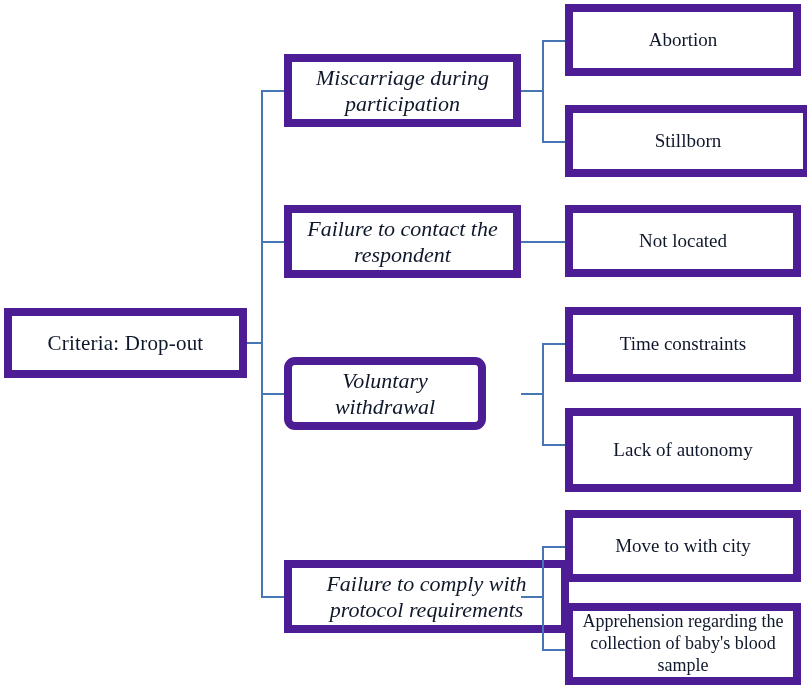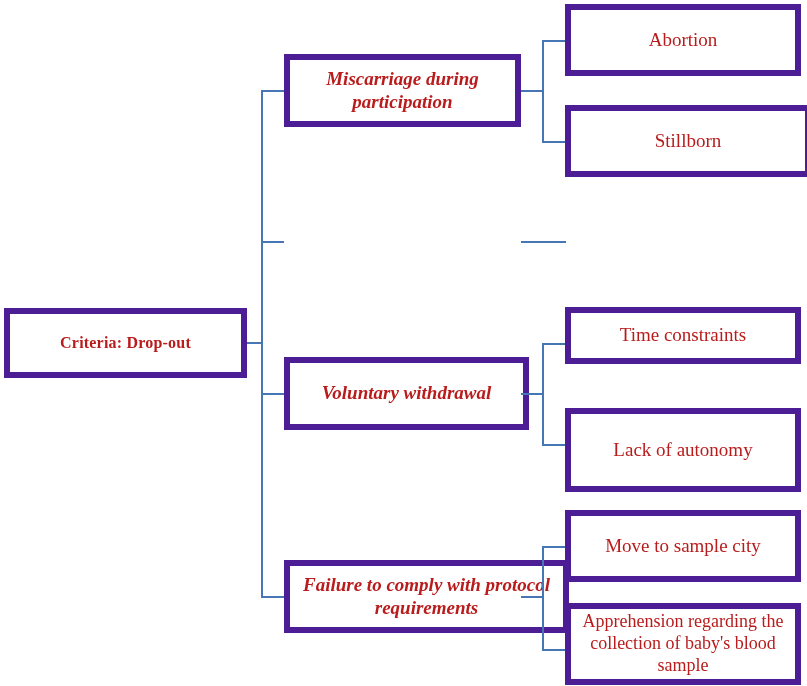--- a/index.html
+++ b/index.html
@@ -14,41 +14,41 @@
   #diagram {
     position: relative;
     width: 807px;
     height: 686px;
     background: #ffffff;
     overflow: hidden;
   }
   .node {
     position: absolute;
     box-sizing: border-box;
-    border: 6px solid #4c1d95;
+    border: 8px solid #4c1d95;
     background: #ffffff;
     display: flex;
     align-items: center;
     justify-content: center;
     text-align: center;
-    color: #b91c1c;
+    color: #0f172a;
     line-height: 1.18;
     padding: 2px 6px;
   }
   .node-root {
-    font-weight: bold;
+    font-weight: normal;
     font-style: normal;
-    font-size: 16px;
+    font-size: 21px;
     letter-spacing: 0.2px;
     text-align: right;
   }
   .node-branch {
-    font-weight: bold;
+    font-weight: normal;
     font-style: italic;
-    font-size: 19px;
+    font-size: 22px;
   }
   .node-leaf {
     font-weight: normal;
     font-style: normal;
     font-size: 19px;
   }
   .node-leaf.tall-text {
     font-size: 18px;
     line-height: 1.22;
   }
@@ -75,40 +75,42 @@
   <div class="conn conn-h" style="left:521px; top:90px; width:23px;"></div>
   <div class="conn conn-v" style="left:542px; top:40px; height:102px;"></div>
 
   <div class="conn conn-h" style="left:542px; top:40px; width:24px;"></div>
   <div class="node node-leaf" style="left:565px; top:4px; width:236px; height:72px;">Abortion</div>
 
   <div class="conn conn-h" style="left:542px; top:141px; width:24px;"></div>
   <div class="node node-leaf" style="left:565px; top:105px; width:246px; height:72px;">Stillborn</div>
 
   <div class="conn conn-h" style="left:261px; top:241px; width:23px;"></div>
+  <div class="node node-branch" style="left:284px; top:205px; width:237px; height:73px;">Failure to contact the respondent</div>
 
   <div class="conn conn-h" style="left:521px; top:241px; width:45px;"></div>
+  <div class="node node-leaf" style="left:565px; top:205px; width:236px; height:72px;">Not located</div>
 
   <div class="conn conn-h" style="left:261px; top:393px; width:23px;"></div>
-  <div class="node node-branch" style="left:284px; top:357px; width:245px; height:73px;">Voluntary withdrawal</div>
+  <div class="node node-branch" style="left:284px; top:357px; width:202px; height:73px;border-radius:11px;">Voluntary withdrawal</div>
 
   <div class="conn conn-h" style="left:521px; top:393px; width:23px;"></div>
   <div class="conn conn-v" style="left:542px; top:343px; height:102px;"></div>
 
   <div class="conn conn-h" style="left:542px; top:343px; width:24px;"></div>
-  <div class="node node-leaf" style="left:565px; top:307px; width:236px; height:57px;">Time constraints</div>
+  <div class="node node-leaf" style="left:565px; top:307px; width:236px; height:75px;">Time constraints</div>
 
   <div class="conn conn-h" style="left:542px; top:444px; width:24px;"></div>
   <div class="node node-leaf" style="left:565px; top:408px; width:236px; height:84px;">Lack of autonomy</div>
 
   <div class="conn conn-h" style="left:261px; top:596px; width:23px;"></div>
   <div class="node node-branch" style="left:284px; top:560px; width:285px; height:73px;">Failure to  comply with protocol requirements</div>
 
   <div class="conn conn-h" style="left:521px; top:596px; width:23px;"></div>
   <div class="conn conn-v" style="left:542px; top:546px; height:104px;"></div>
 
   <div class="conn conn-h" style="left:542px; top:546px; width:24px;"></div>
-  <div class="node node-leaf" style="left:565px; top:510px; width:236px; height:72px;">Move to sample city</div>
+  <div class="node node-leaf" style="left:565px; top:510px; width:236px; height:72px;">Move to with city</div>
 
   <div class="conn conn-h" style="left:542px; top:649px; width:24px;"></div>
   <div class="node node-leaf tall-text" style="left:565px; top:603px; width:236px; height:82px;">Apprehension regarding the collection of baby's blood sample</div>
 
 </div>
 
 </body></html>

